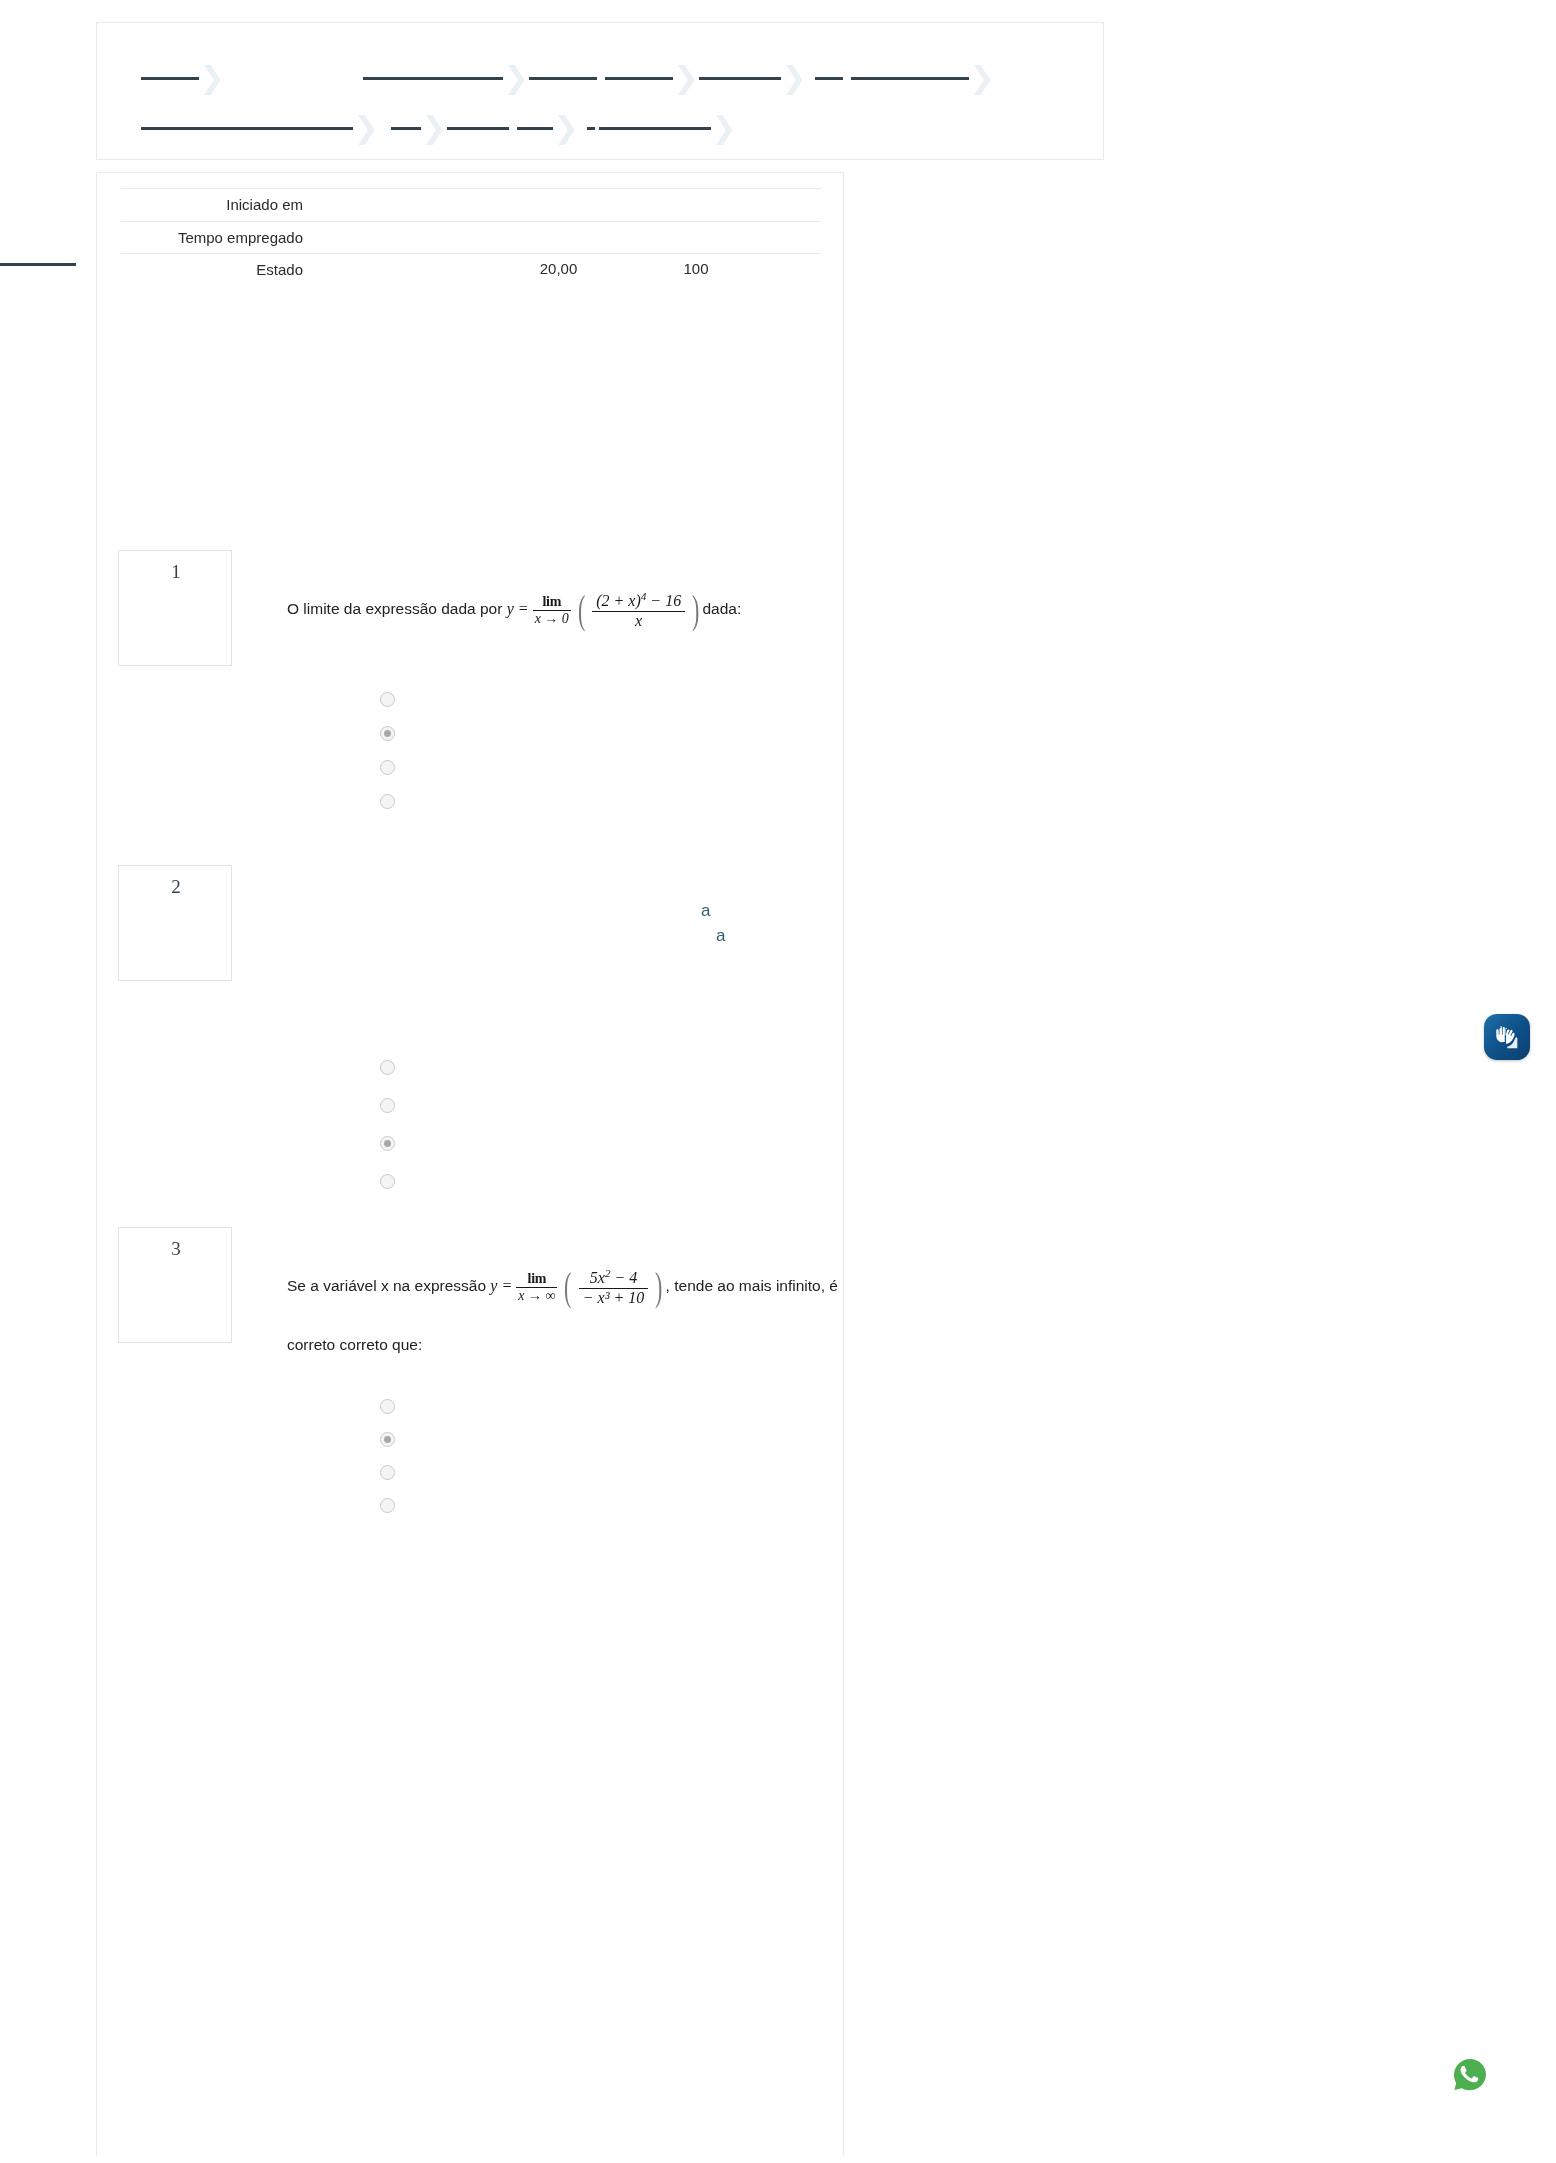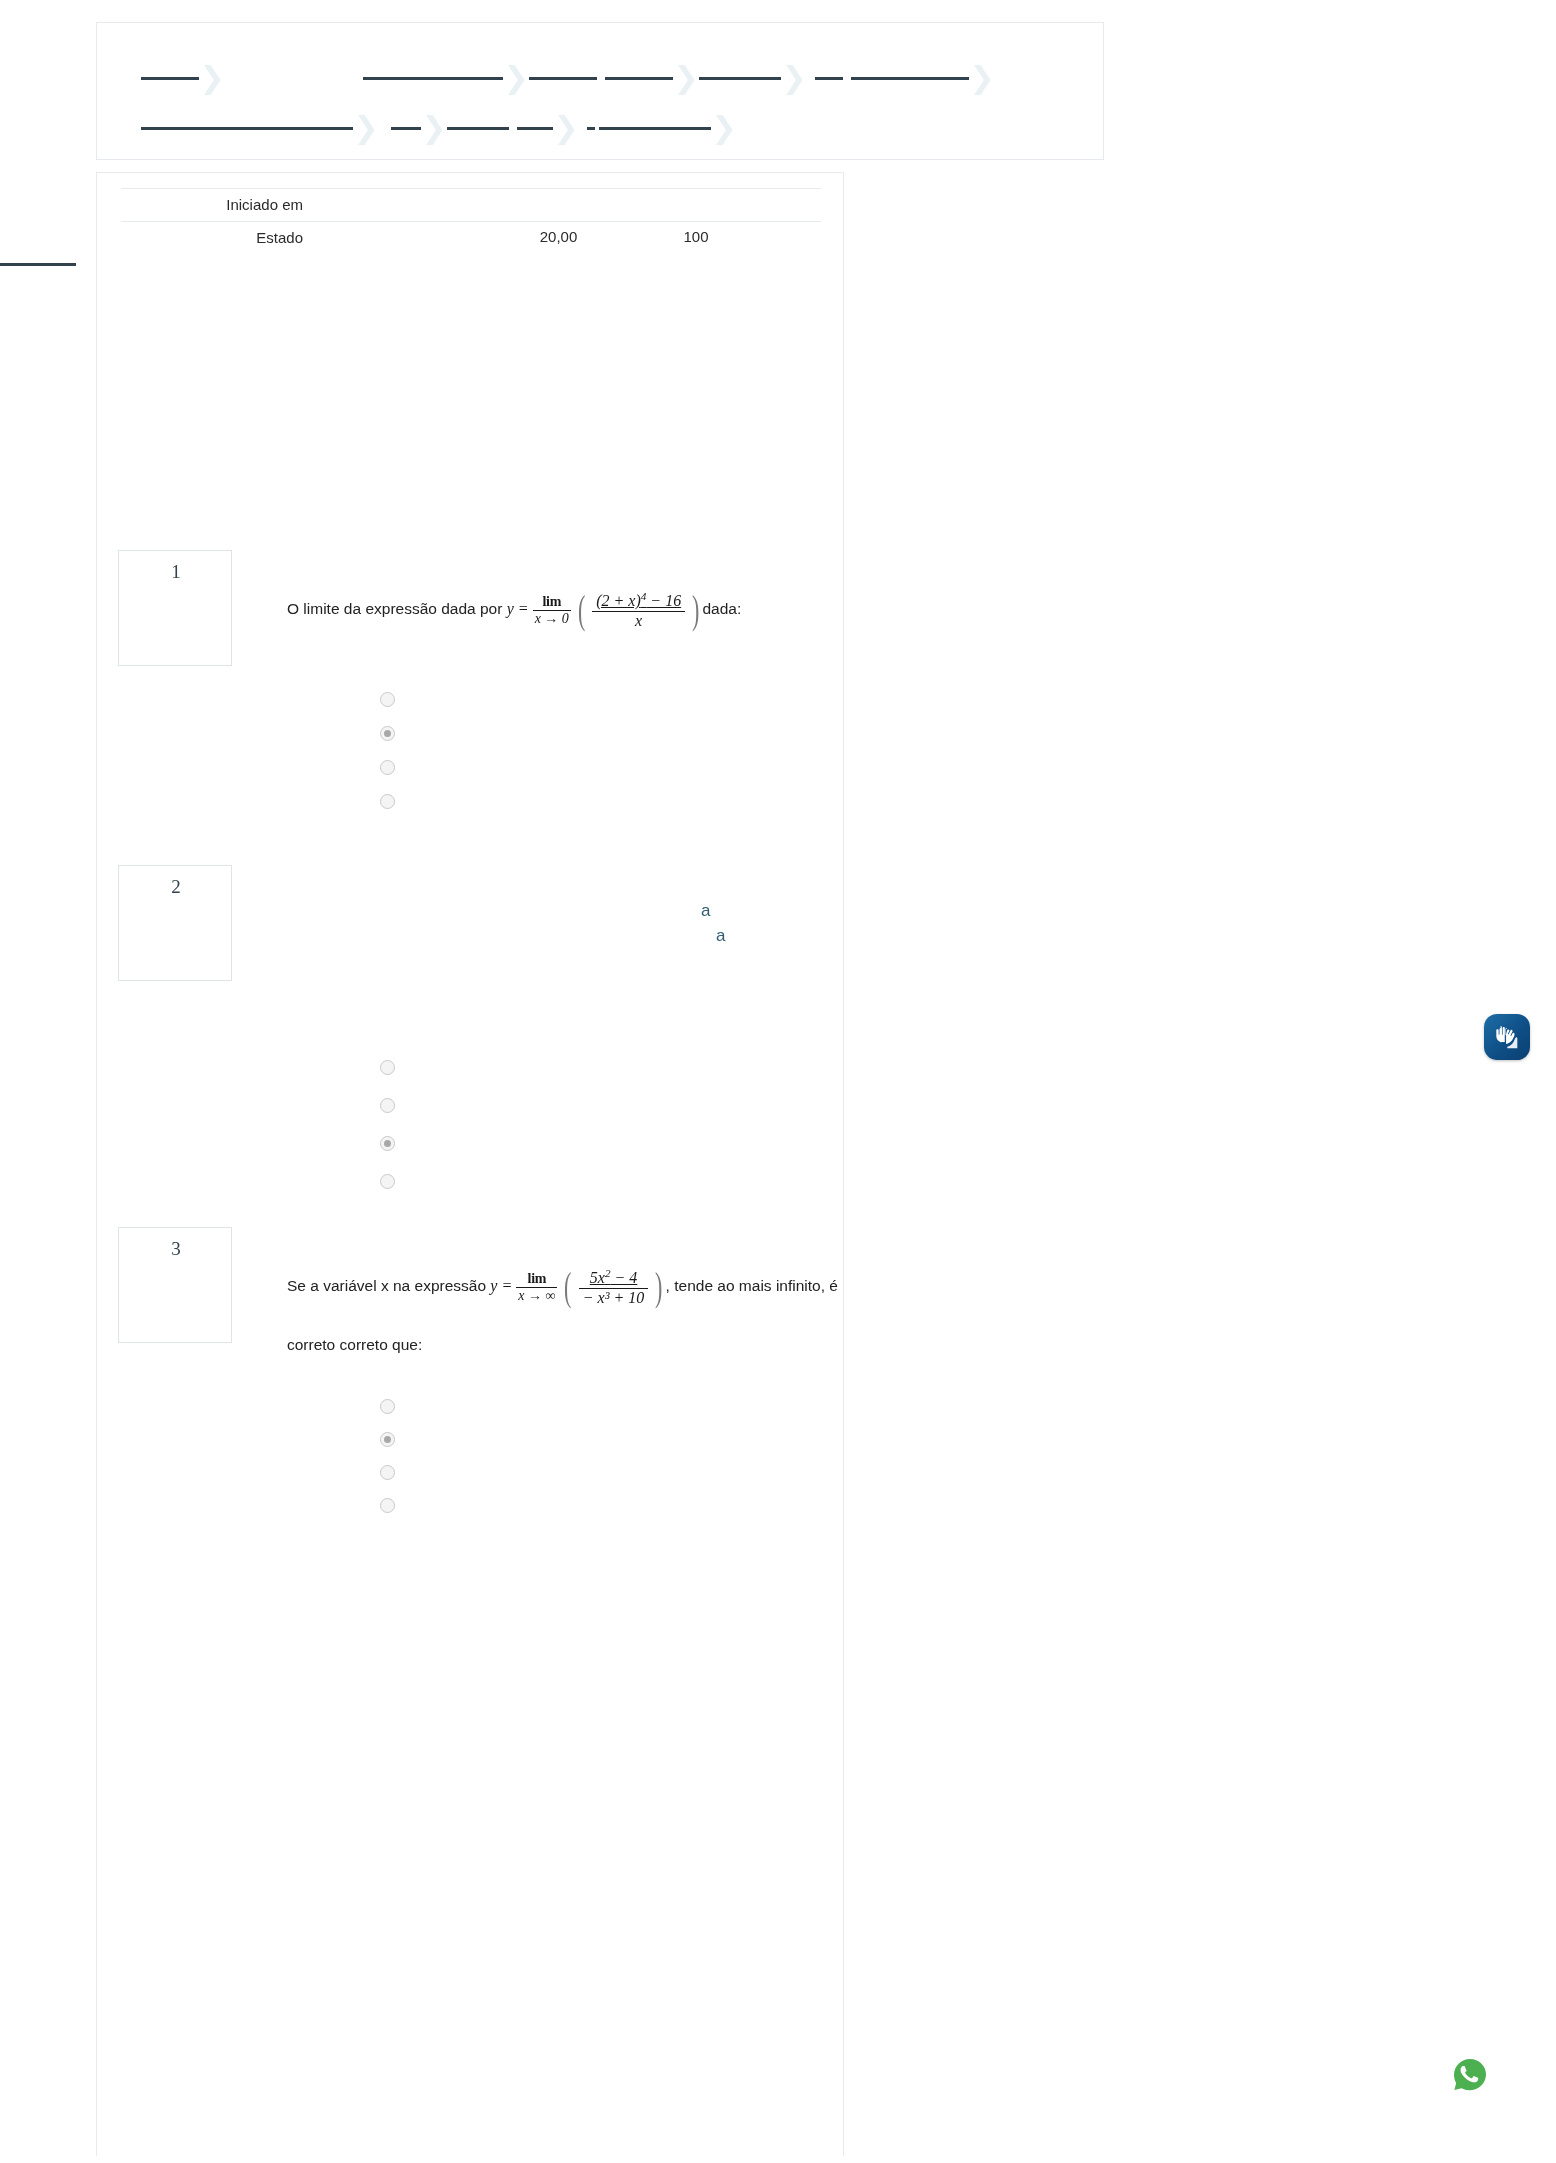--- a/index.html
+++ b/index.html
@@ -156,21 +156,21 @@
     font-size: 16px;
     white-space: nowrap;
   }
   .math .up { font-style: italic; }
   .frac {
     display: inline-block;
     vertical-align: middle;
     text-align: center;
     line-height: 1.15;
   }
-  .frac > .num { display:block; padding: 0 4px; text-decoration: underline; }
+  .frac > .num { display:block; padding: 0 4px; }
   .frac > .den { display:block; border-top: 1.3px solid #1a1a1a; padding: 0 4px; }
   .limblk {
     display: inline-block;
     vertical-align: middle;
     text-align: center;
     line-height: 1.1;
     font-style: normal;
   }
   .limblk .lim { display:block; font-weight: bold; font-size: 14px; letter-spacing: -0.3px;}
   .limblk .to  { display:block; border-top: 1.3px solid #1a1a1a; font-style: italic; font-size: 14px; padding: 0 2px;}
@@ -309,20 +309,24 @@
 </div>
 
 <div id="left-stray"></div>
 
 <div id="quiz-panel">
 
   <table id="summary-table">
     <tbody id="summary-body">
         <tr>
           <td class="label">Iniciado em</td>
+          <td class="value"></td>
+        </tr>
+        <tr>
+          <td class="label">Tempo empregado</td>
           <td class="value"></td>
         </tr>
         <tr>
           <td class="label">Estado</td>
           <td class="value"><span class="val-col-b">20,00</span><span>100</span></td>
         </tr>
       </tbody>
   </table>
 
   <div class="question" id="q1" style="top:377px;">

